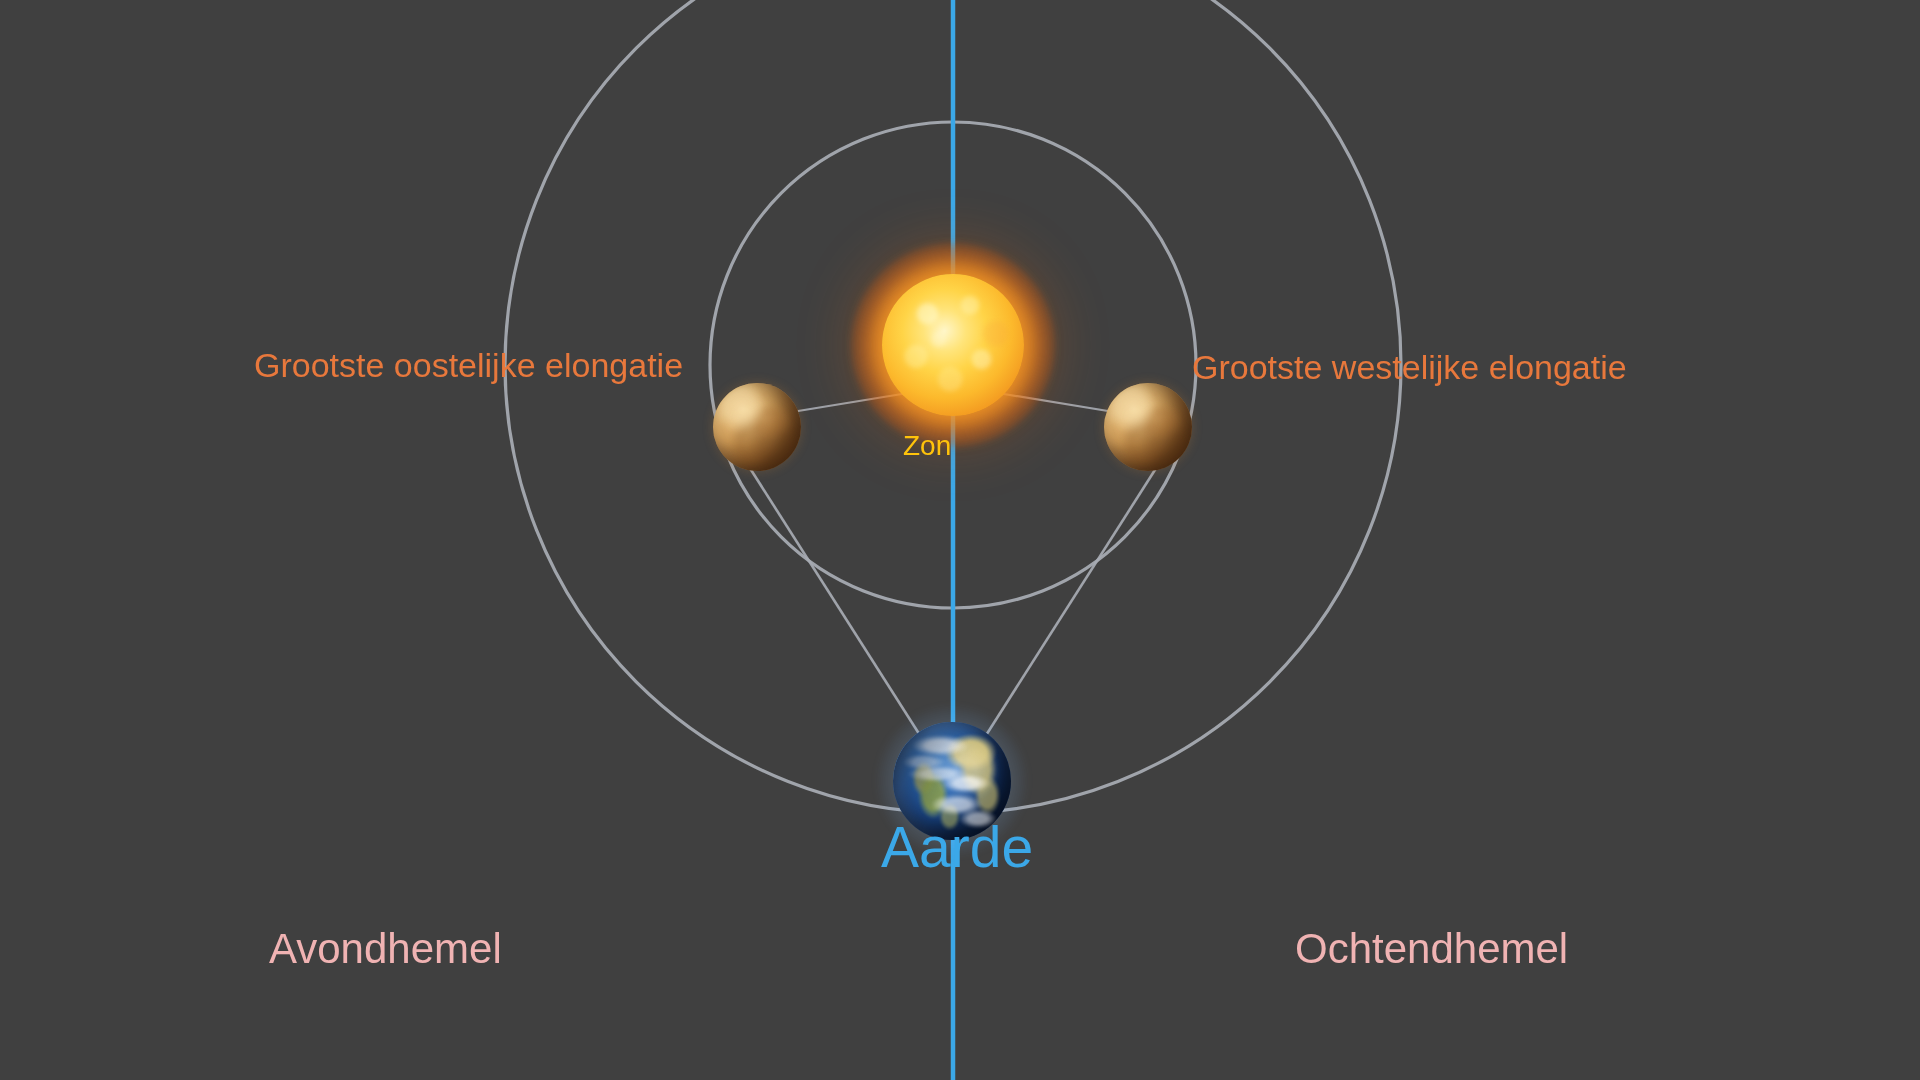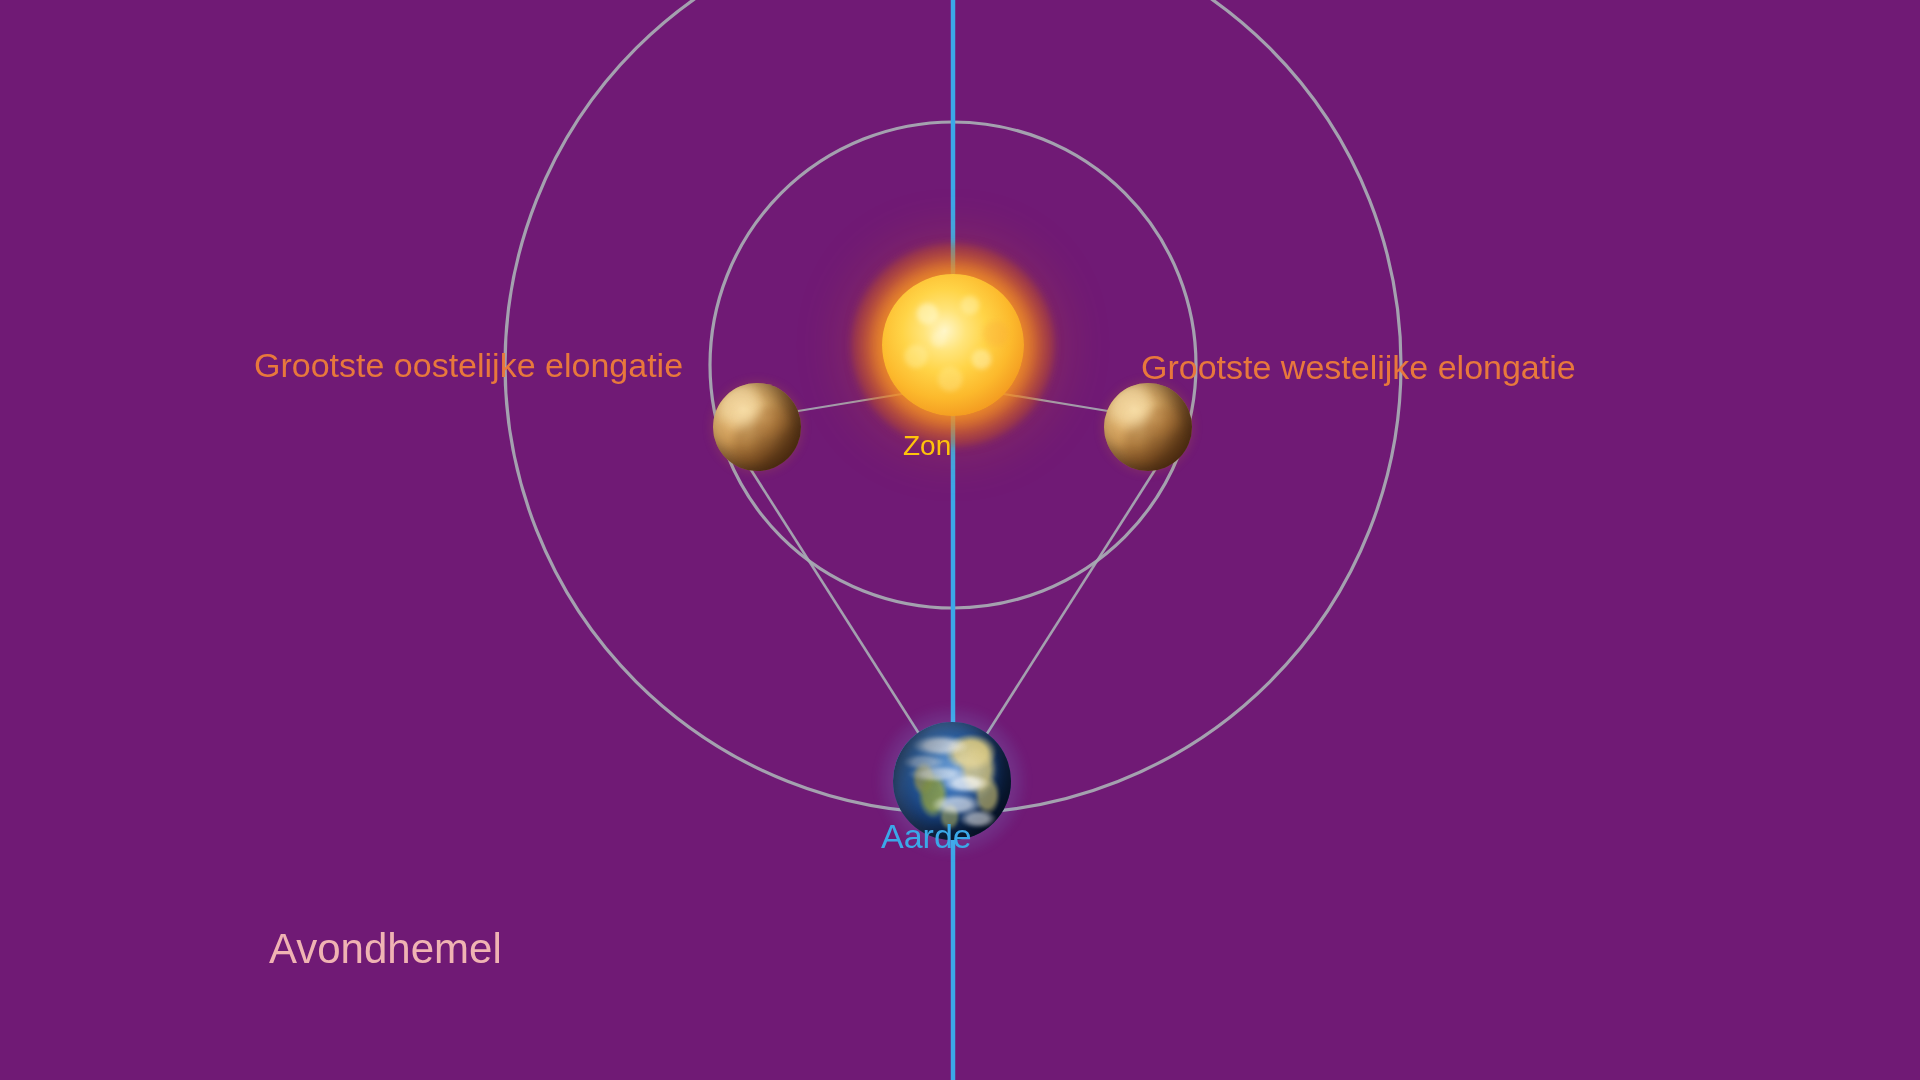--- a/index.html
+++ b/index.html
@@ -9,21 +9,21 @@
     width: 1920px;
     height: 1080px;
     overflow: hidden;
     font-family: "Liberation Sans", sans-serif;
   }
 
   #stage {
     position: relative;
     width: 1920px;
     height: 1080px;
-    background: #701a75;
+    background: #404040;
   }
 
   #diagram-svg {
     position: absolute;
     left: 0;
     top: 0;
     width: 1920px;
     height: 1080px;
   }
 
@@ -38,21 +38,21 @@
     font-size: 34px;
     color: #e8783c;
   }
 
   .label-sun {
     font-size: 28px;
     color: #ffc30b;
   }
 
   .label-earth {
-    font-size: 34px;
+    font-size: 57px;
     color: #3ba8e8;
   }
 
   .label-sky {
     font-size: 42px;
     color: #f0b3b3;
   }
 
   
   #sun-wrap {
@@ -258,22 +258,23 @@
     <div id="earth-glow"></div>
     <div id="earth-disc">
       <div id="earth-land"></div>
       <div id="earth-clouds"></div>
       <div id="earth-shade"></div>
     </div>
   </div>
 
   <div class="label label-elongation" style="left:254px; top:348px;">Grootste oostelijke elongatie</div>
 
-  <div class="label label-elongation" style="left:1141px; top:350px;">Grootste westelijke elongatie</div>
+  <div class="label label-elongation" style="left:1192px; top:350px;">Grootste westelijke elongatie</div>
 
   <div class="label label-sun" style="left:903px; top:432px;">Zon</div>
 
   <div class="label label-earth" style="left:881px; top:819px;">Aarde</div>
 
   <div class="label label-sky" style="left:263px; top:928px;margin-left:6px;">Avondhemel</div>
 
+  <div class="label label-sky" style="left:1295px; top:928px;">Ochtendhemel</div>
 
 </div>
 
 </body></html>

